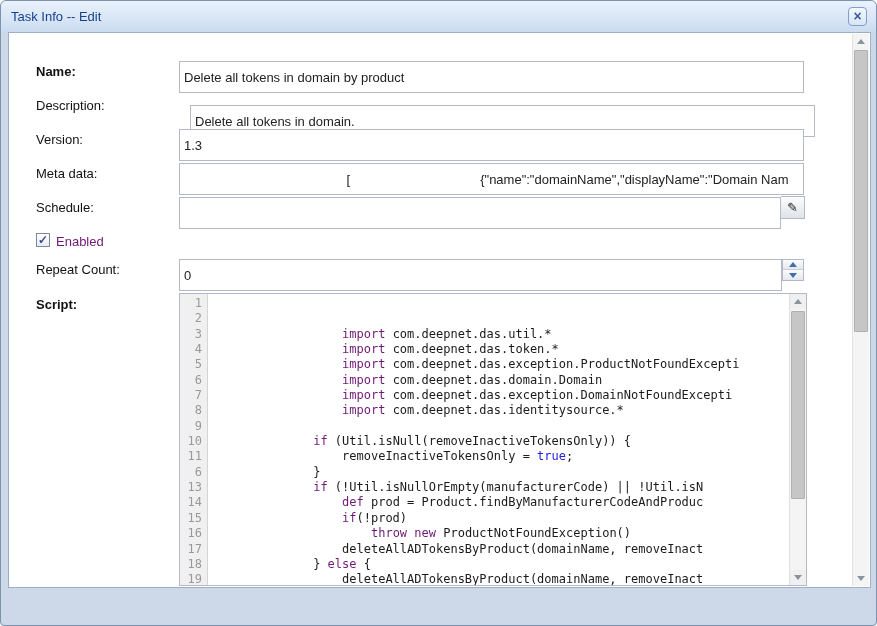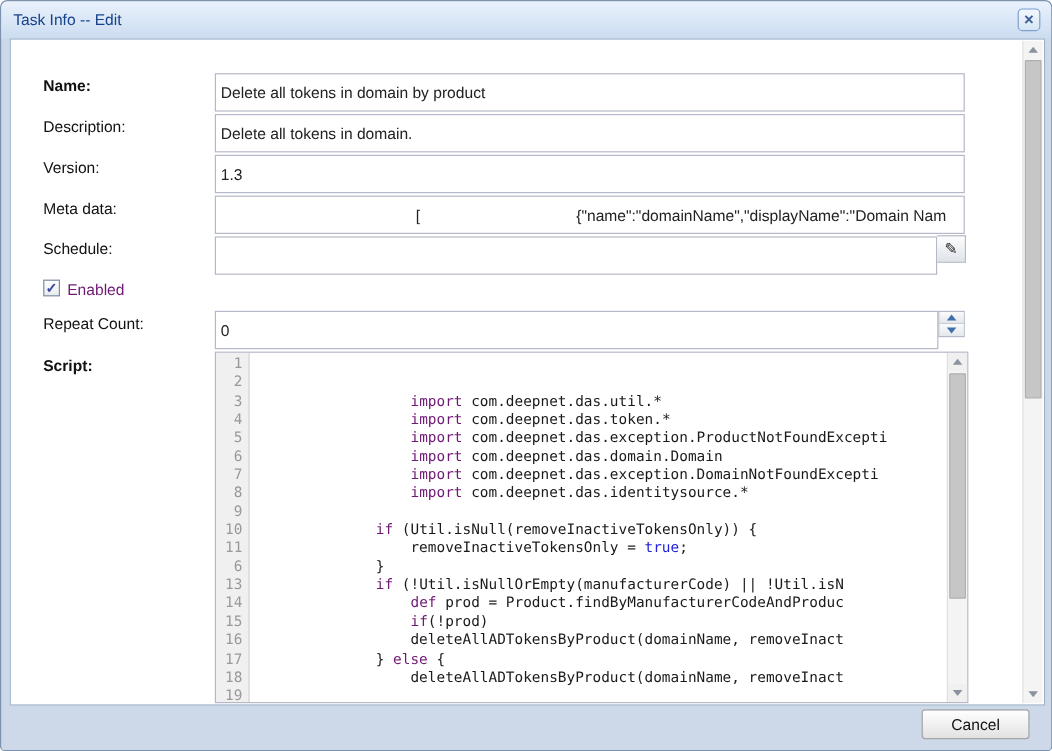--- a/index.html
+++ b/index.html
@@ -140,21 +140,21 @@
       <span>×</span>
     </div>
   </div>
 
   <div class="panel">
 
     <span class="form-label bold" style="top:31px">Name:</span>
     <input class="txt-input" style="top: 28px;" value="Delete all tokens in domain by product">
 
     <span class="form-label" style="top:65px">Description:</span>
-    <input class="txt-input" style="top: 62px;" value="Delete all tokens in domain.">
+    <input class="txt-input" style="top: 72px; margin-left: 11px;" value="Delete all tokens in domain.">
 
     <span class="form-label" style="top:99px">Version:</span>
     <input class="txt-input" style="top: 96px;" value="1.3">
 
     <span class="form-label" style="top:133px">Meta data:</span>
     <input class="txt-input" style="top: 130px;" value="                                             [                                    {&quot;name&quot;:&quot;domainName&quot;,&quot;displayName&quot;:&quot;Domain Nam">
 
     <span class="form-label" style="top:167px">Schedule:</span>
     <input class="txt-input" style="top: 164px; width: 602px;" value="">
     <div class="edit-trigger" style="top:163px">
@@ -209,20 +209,21 @@
           <div class="cl">                  <span class="kw-p">import</span> com.deepnet.das.domain.Domain</div>
           <div class="cl">                  <span class="kw-p">import</span> com.deepnet.das.exception.DomainNotFoundExcepti</div>
           <div class="cl">                  <span class="kw-p">import</span> com.deepnet.das.identitysource.*</div>
           <div class="cl">&nbsp;</div>
           <div class="cl">              <span class="kw-p">if</span> (Util.isNull(removeInactiveTokensOnly)) {</div>
           <div class="cl">                  removeInactiveTokensOnly = <span class="kw-b">true</span>;</div>
           <div class="cl">              }</div>
           <div class="cl">              <span class="kw-p">if</span> (!Util.isNullOrEmpty(manufacturerCode) || !Util.isN</div>
           <div class="cl">                  <span class="kw-p">def</span> prod = Product.findByManufacturerCodeAndProduc</div>
           <div class="cl">                  <span class="kw-p">if</span>(!prod)</div>
+          <div class="cl">                      <span class="kw-p">throw</span> <span class="kw-p">new</span> ProductNotFoundException()</div>
           <div class="cl">                  deleteAllADTokensByProduct(domainName, removeInact</div>
           <div class="cl">              } <span class="kw-p">else</span> {</div>
           <div class="cl">                  deleteAllADTokensByProduct(domainName, removeInact</div>
         </div>
       <div class="vscroll">
         <div class="arrow top">
             <div class="tri-up-gray"></div>
           </div>
         <div class="thumb" style="top:17px; height:188px"></div>
         <div class="arrow bottom">
@@ -237,16 +238,15 @@
         </div>
       <div class="thumb" style="top:16px; height:282px"></div>
       <div class="arrow bottom" style="position:absolute; bottom:0; width:100%; height:15px; display:flex; align-items:center; justify-content:center;">
           <div class="tri-down-gray"></div>
         </div>
     </div>
 
   </div>
 
   <div class="footer">
-    <button class="btn">Cancel</button>
   </div>
 
 </div>
 
 </body></html>

